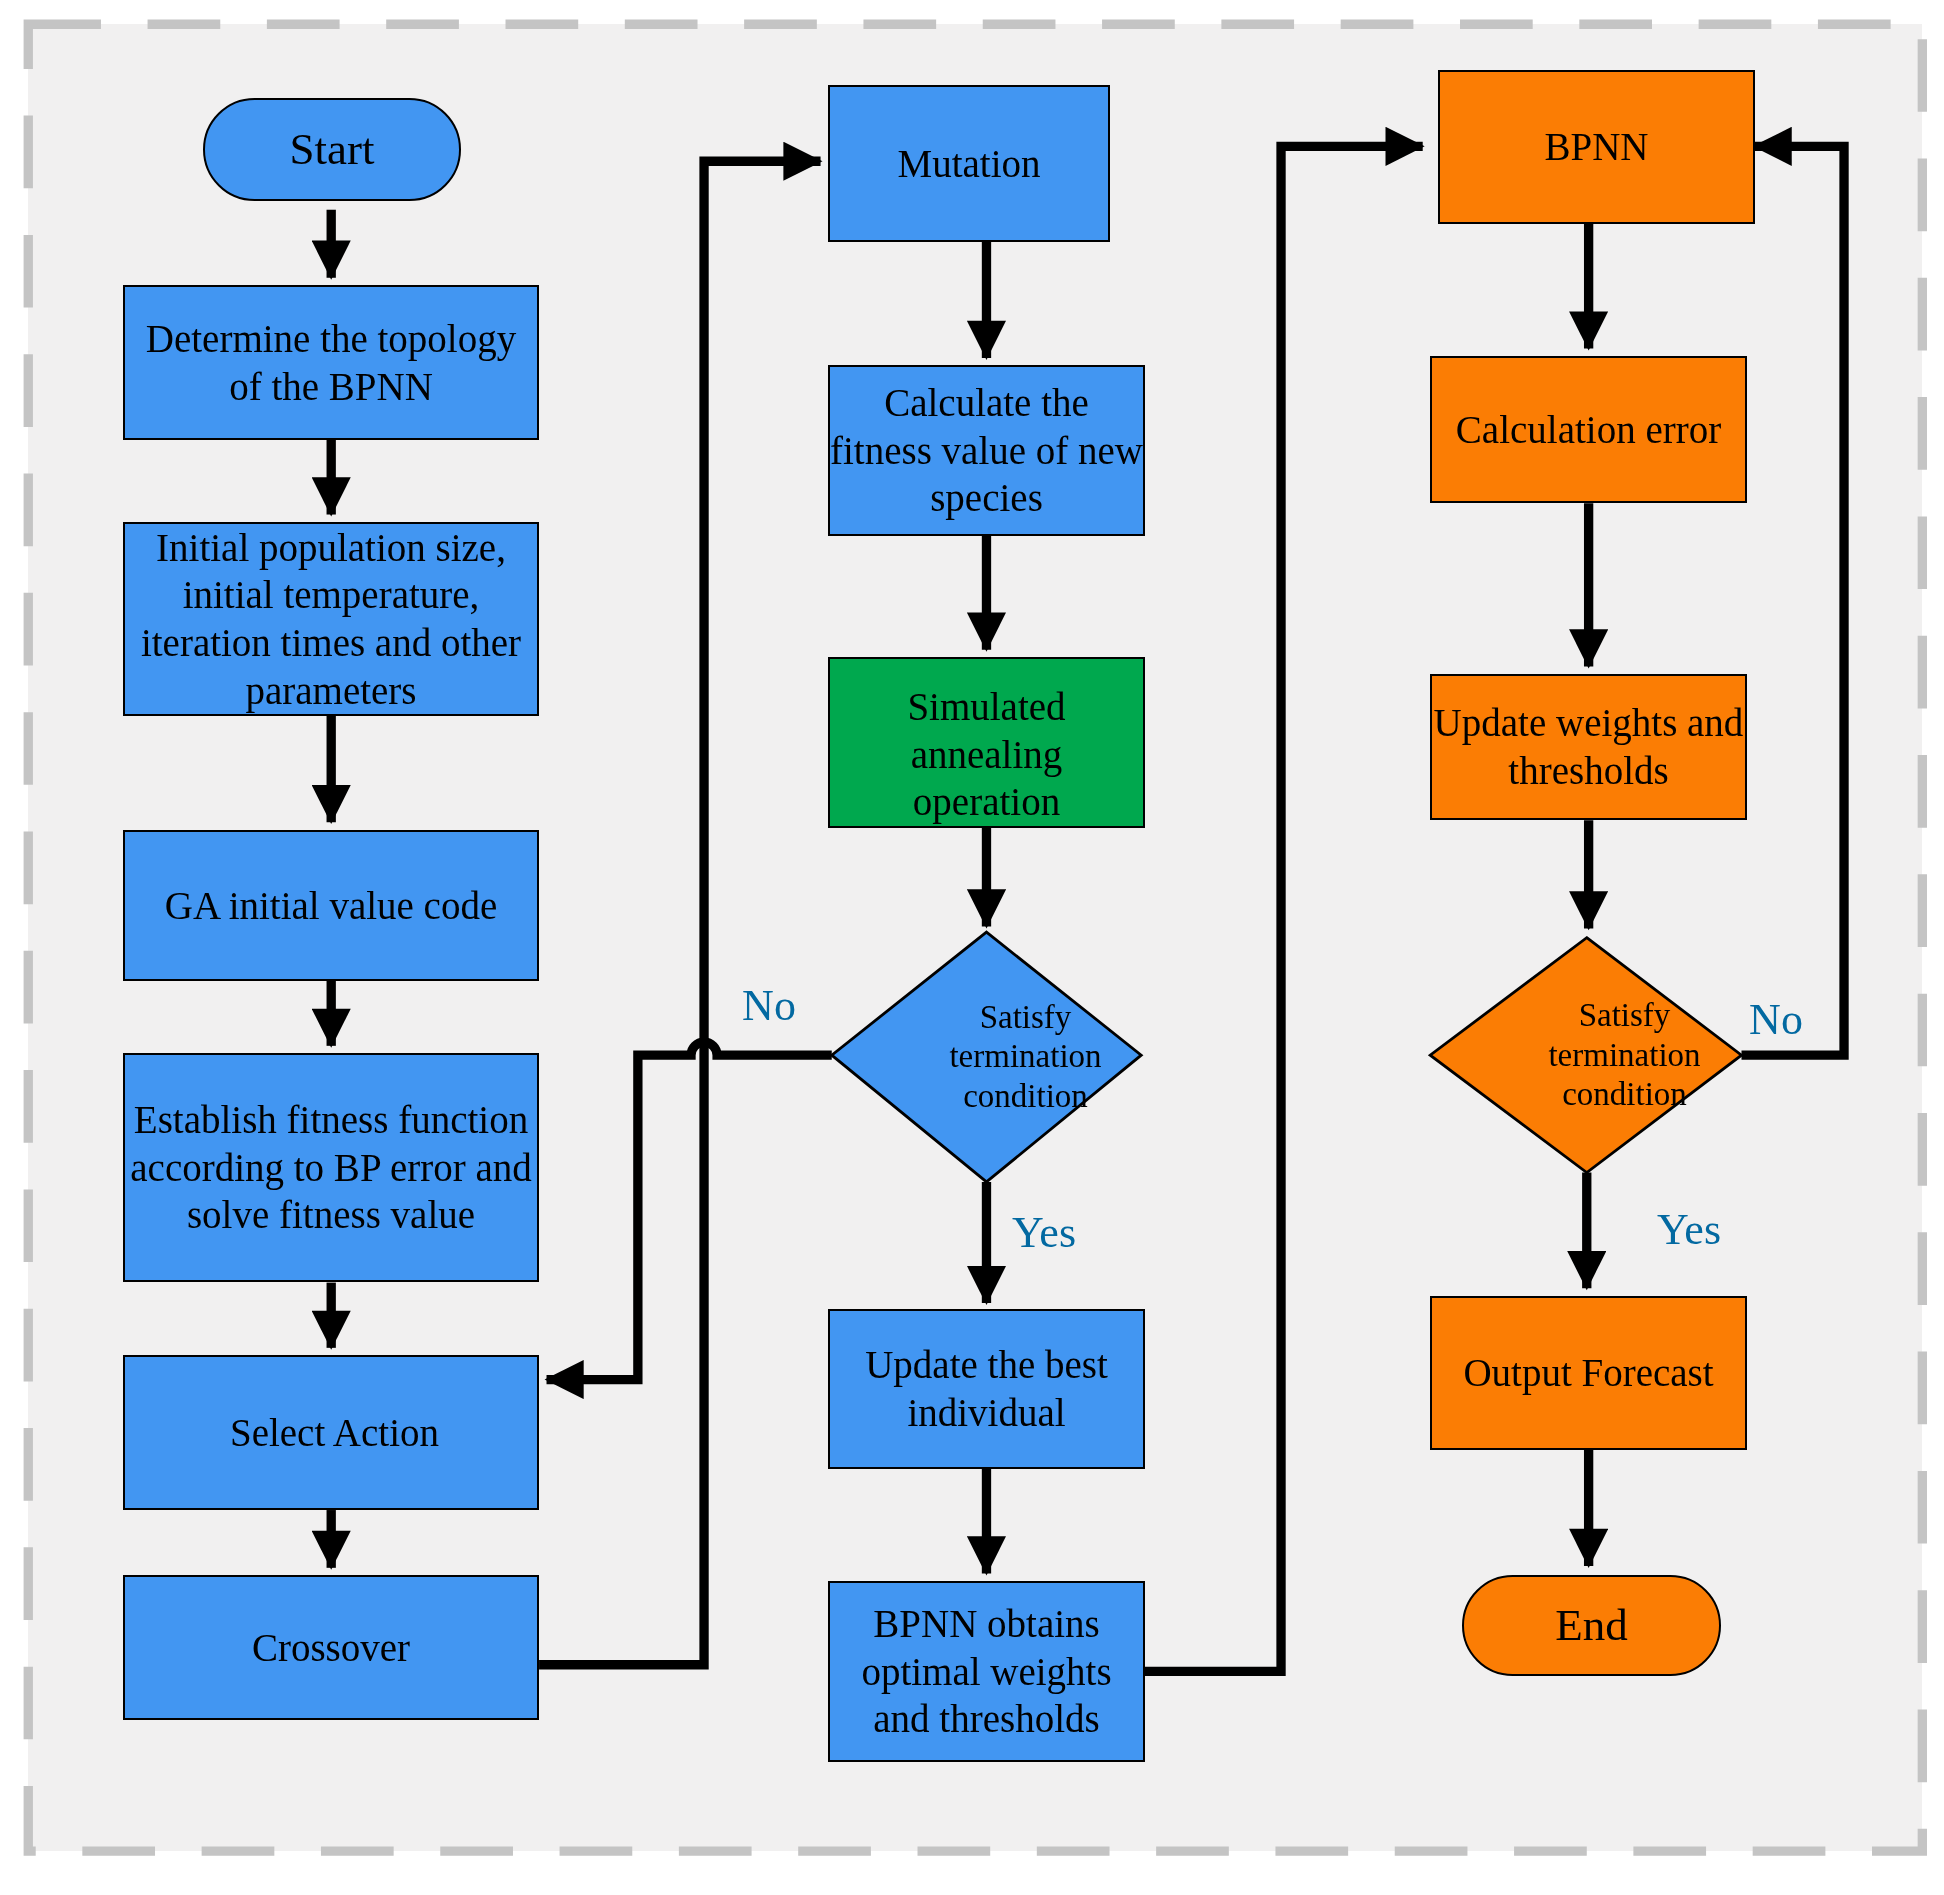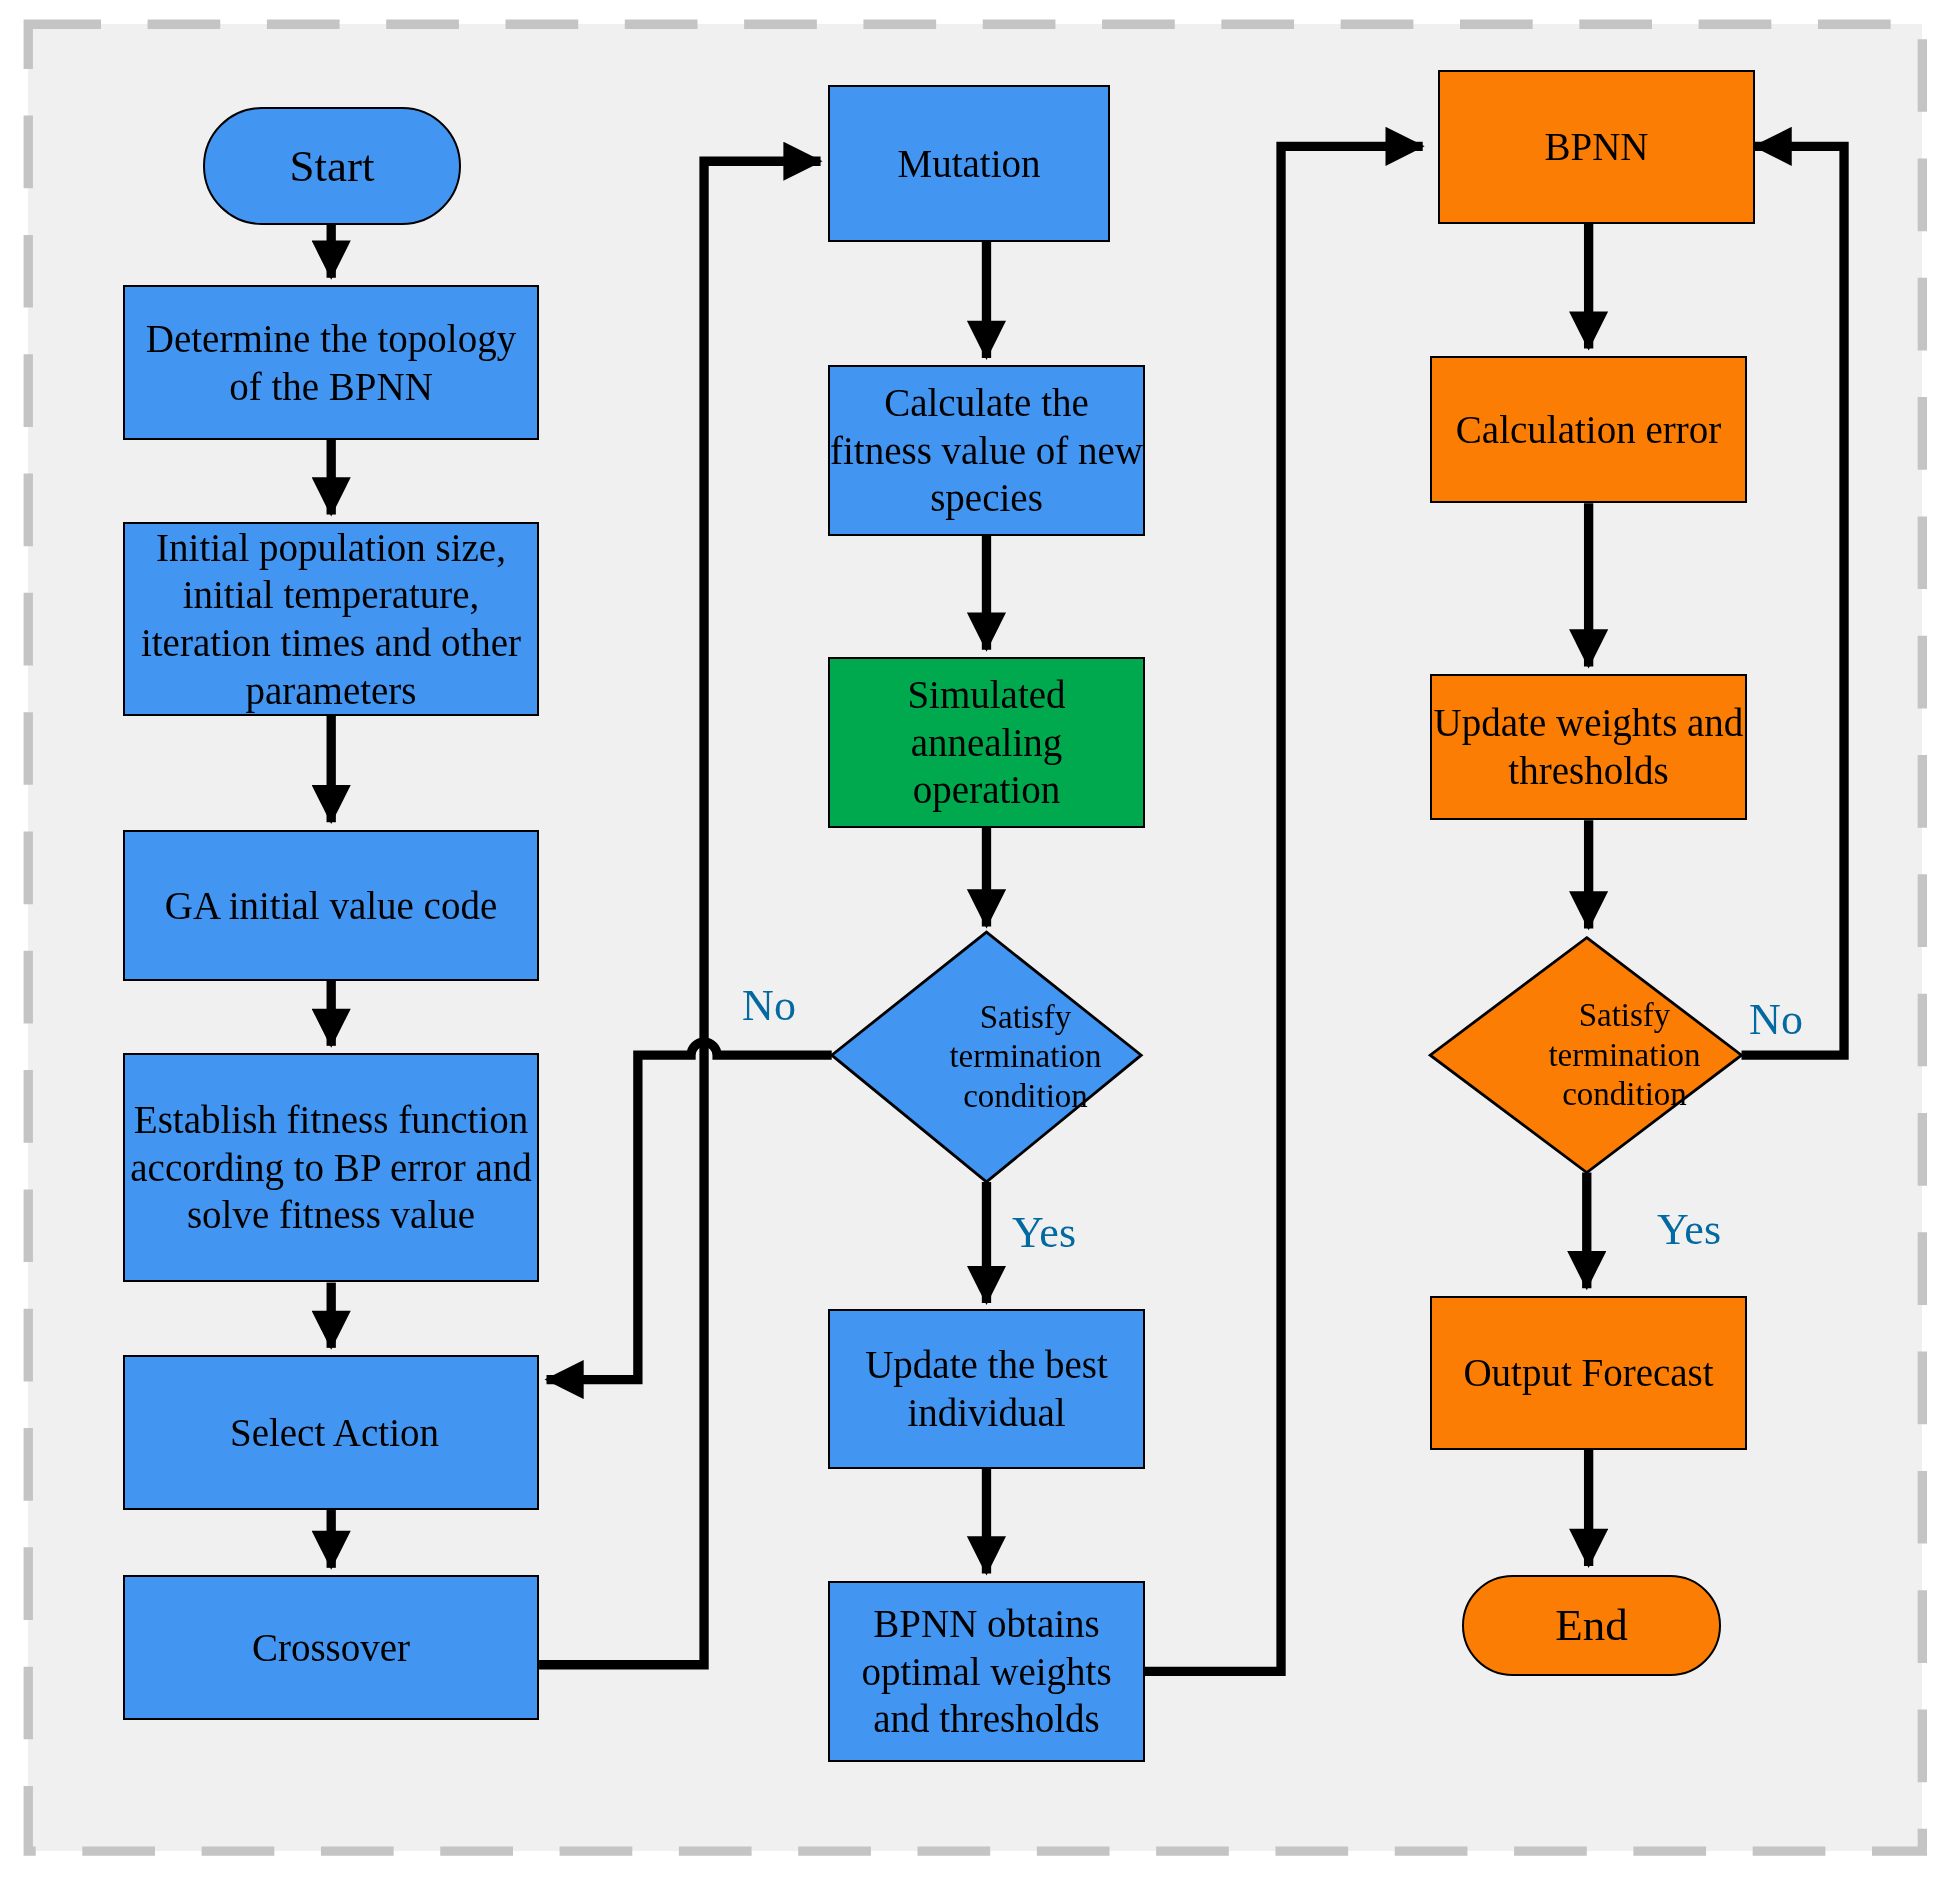--- a/index.html
+++ b/index.html
@@ -85,21 +85,21 @@
 
     <path class="edge" marker-end="url(#ah)" d="M578 1786 H755 V173 H880"></path>
     <path class="edge" marker-end="url(#ah)" d="M1228 1793 H1374 V157 H1526"></path>
     <path class="edge" marker-end="url(#ah)" d="M1868 1132 H1978 V157 H1882"></path>
     <path class="edge" marker-end="url(#ah)" d="M892 1132 H769 A14 14 0 0 0 741 1132 H684 V1480 H586"></path>
 
     <polygon class="diamond-blue" points="1058,1000 1224,1132 1058,1268 892,1132"></polygon>
     <polygon class="diamond-orange" points="1702,1006 1868,1132 1702,1258 1534,1132"></polygon>
   </svg>
 
-  <div class="node stadium blue" style="left:203px;top:107px;width:258px;height:118px;">
+  <div class="node stadium blue" style="left:203px;top:98px;width:258px;height:103px;">
     <span>Start</span>
   </div>
 
   <div class="node blue" style="left:123px;top:285px;width:416px;height:155px;">
     <span>Determine the topology of the BPNN</span>
   </div>
 
   <div class="node blue tight" style="left:123px;top:522px;width:416px;height:194px;">
     <span>Initial population size, initial temperature, iteration times and other parameters</span>
   </div>
@@ -121,21 +121,21 @@
   </div>
 
   <div class="node blue" style="left:828px;top:85px;width:282px;height:157px;">
     <span>Mutation</span>
   </div>
 
   <div class="node blue" style="left:828px;top:365px;width:317px;height:171px;">
     <span>Calculate the fitness value of new species</span>
   </div>
 
-  <div class="node green pad60" style="left:828px;top:657px;width:317px;height:171px;">
+  <div class="node green pad60" style="left:828px;top:657px;width:317px;height:171px;align-items:flex-end;">
     <span>Simulated annealing operation</span>
   </div>
 
   <div class="dtext" style="left:832px;top:932px;width:310px;height:250px;">
     <span>Satisfy termination condition</span>
   </div>
 
   <div class="node blue" style="left:828px;top:1309px;width:317px;height:160px;">
     <span>Update the best individual</span>
   </div>

